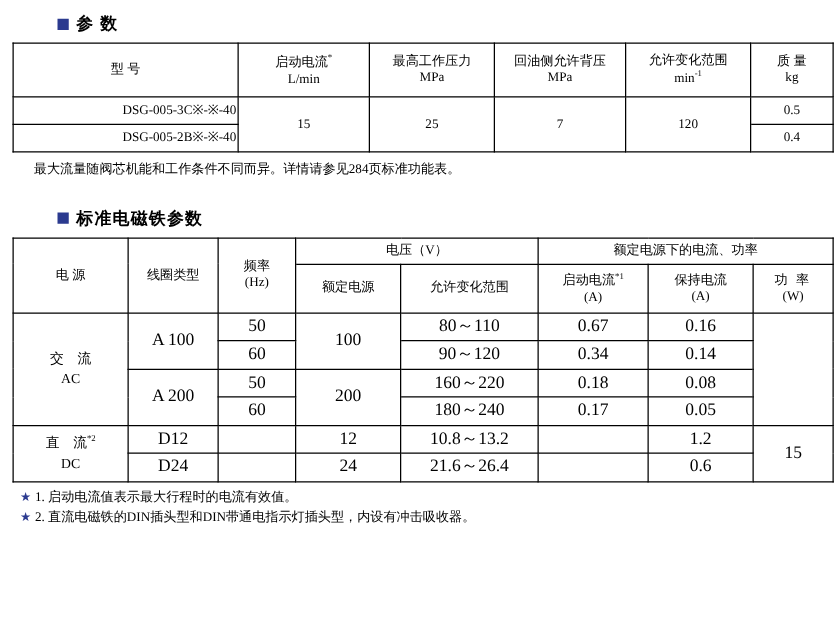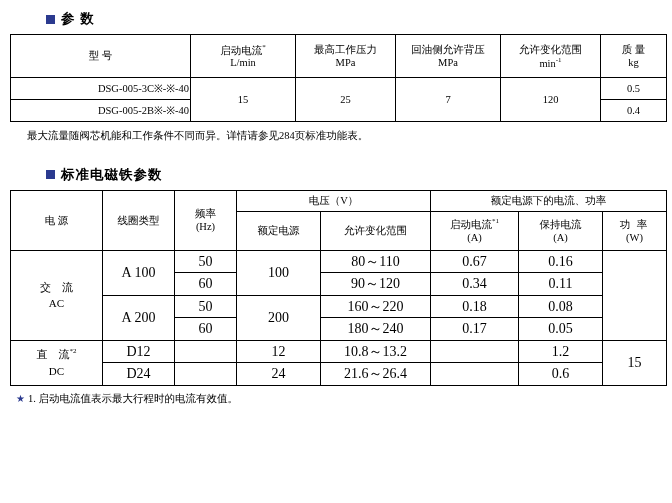--- a/index.html
+++ b/index.html
@@ -250,21 +250,21 @@
         <td rowspan="2">100</td>
         <td>80～110</td>
         <td>0.67</td>
         <td>0.16</td>
         <td rowspan="4"></td>
       </tr>
       <tr>
         <td>60</td>
         <td>90～120</td>
         <td>0.34</td>
-        <td>0.11</td>
+        <td>0.14</td>
       </tr>
       <tr>
         <td rowspan="2">A 200</td>
         <td>50</td>
         <td rowspan="2">200</td>
         <td>160～220</td>
         <td>0.18</td>
         <td>0.08</td>
       </tr>
       <tr>
@@ -295,15 +295,18 @@
         <td></td>
         <td>0.6</td>
       </tr>
     </tbody>
   </table>
 
   <div class="foot-notes">
     <div>
       <span class="star">★</span><span>1. 启动电流值表示最大行程时的电流有效值。</span>
     </div>
+    <div>
+      <span class="star">★</span><span>2. 直流电磁铁的DIN插头型和DIN带通电指示灯插头型，内设有冲击吸收器。</span>
+    </div>
   </div>
 
 </div>
 
 </body></html>

